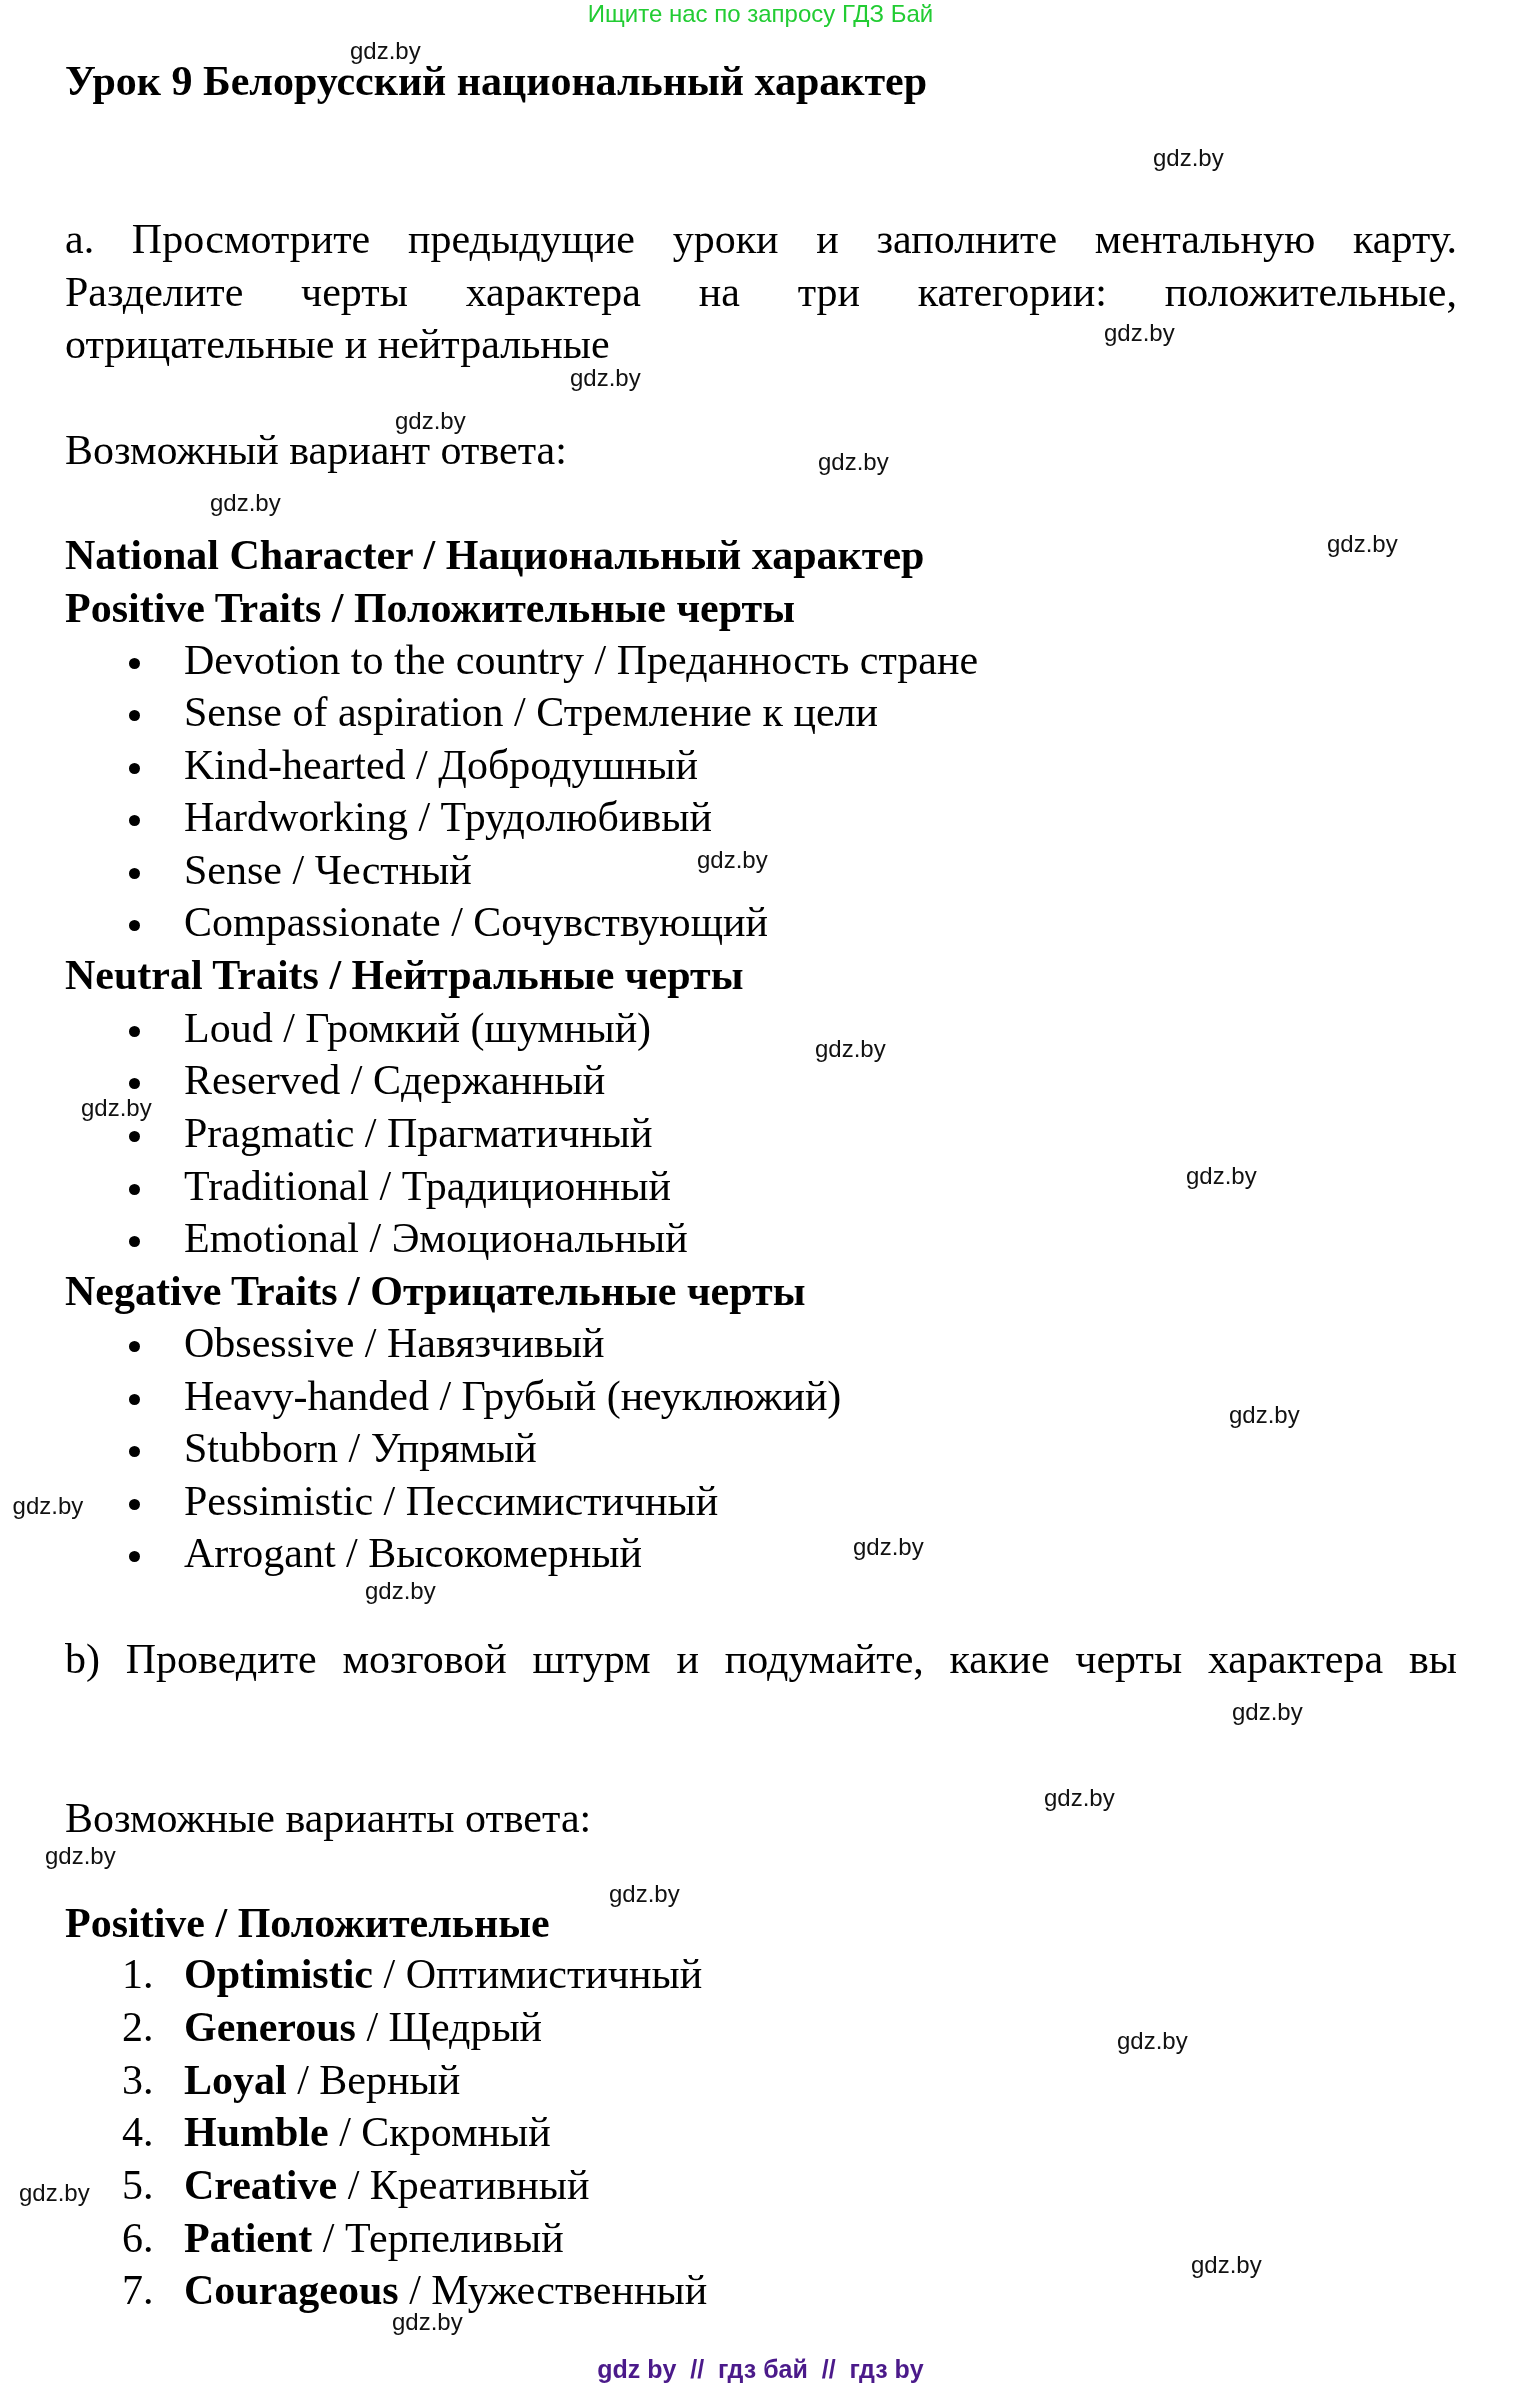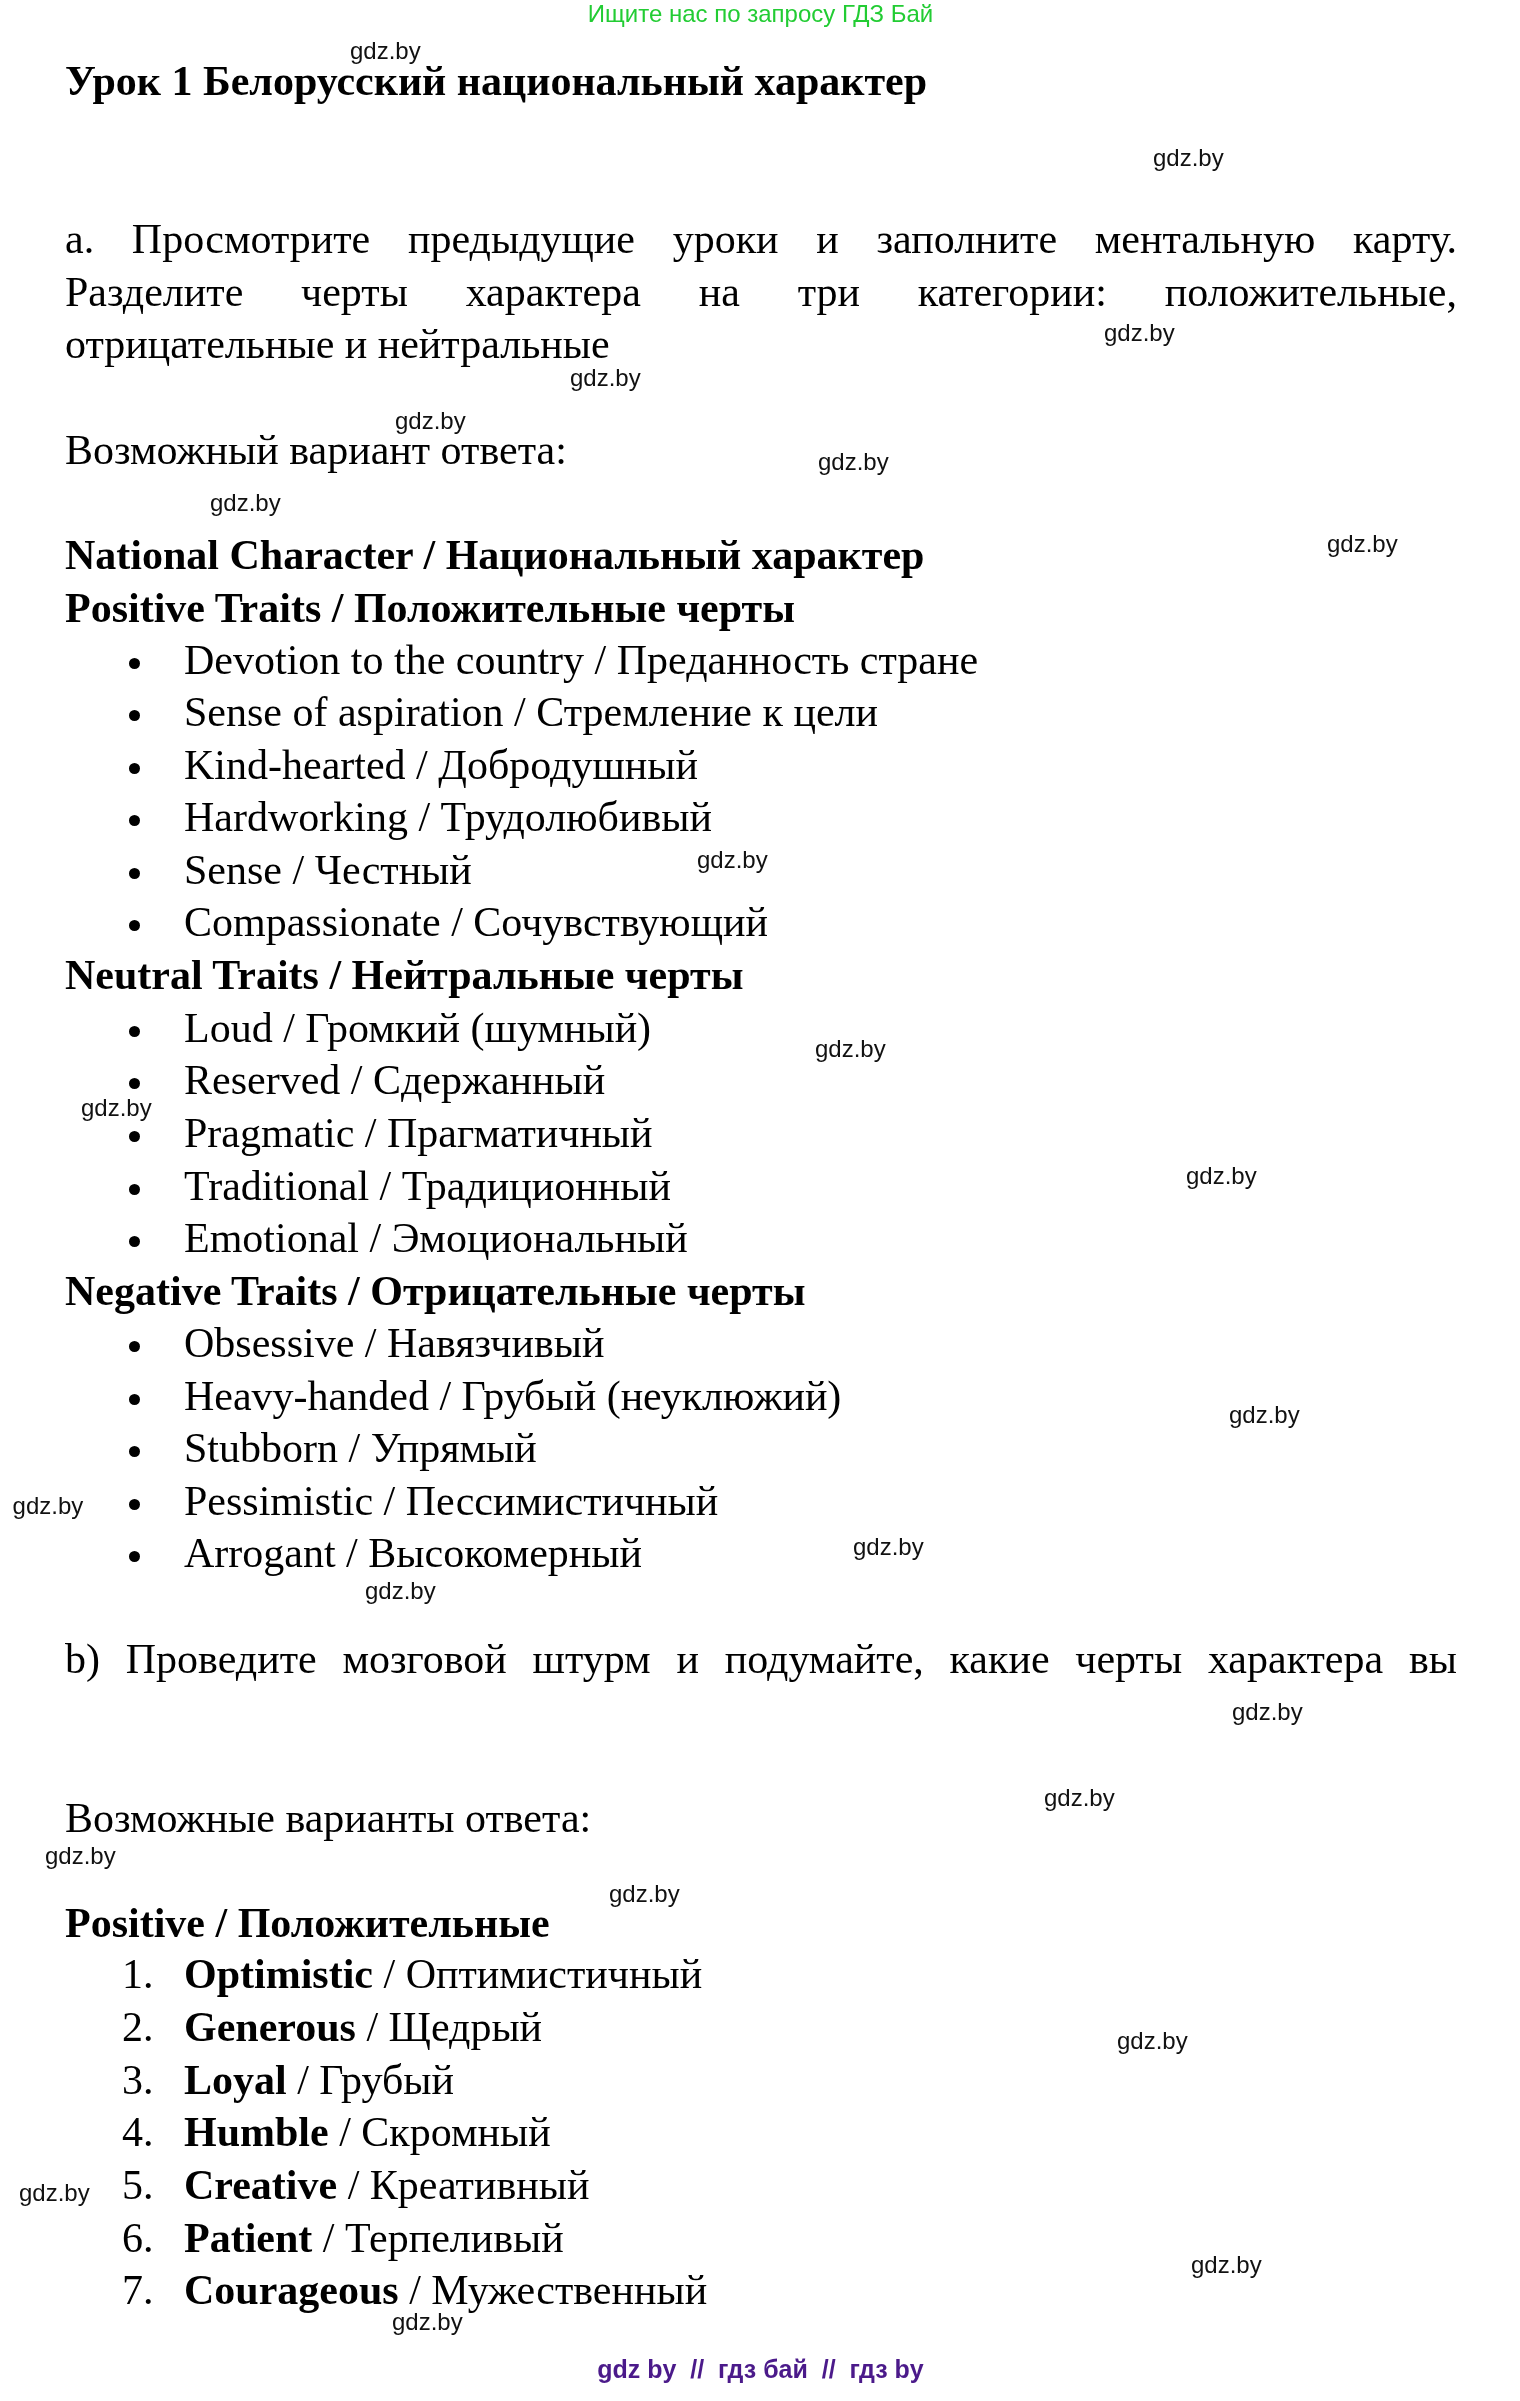--- a/index.html
+++ b/index.html
@@ -21,21 +21,21 @@
   .footer { position: absolute; left: 0; top: 2353px; width: 1521px; text-align: center;
     font-family: "Liberation Sans", sans-serif; font-size: 25px; line-height: 32px; color: #4b1a8a; }
 </style>
 </head>
 <body>
 
 <div class="page">
 
   <div class="banner">Ищите нас по запросу ГДЗ Бай</div>
 
-  <div class="line bold" style="top:55px">Урок 1 Белорусский национальный характер</div>
+  <div class="line bold" style="top:55px">Урок 9 Белорусский национальный характер</div>
 
   <div class="line just" style="top:213px">a. Просмотрите предыдущие уроки и заполните ментальную карту.</div>
   <div class="line" style="top:318px">отрицательные и нейтральные</div>
   <div class="line just" style="top:266px">Разделите черты характера на три категории: положительные,</div>
 
   <div class="line" style="top:424px">Возможный вариант ответа:</div>
 
   <div class="line bold" style="top:582px">Positive Traits / Положительные черты</div>
 
   <div class="line bold" style="top:529px">National Character / Национальный характер</div>
@@ -117,21 +117,21 @@
   <div class="item" style="top:1948px">
       <span class="mark">1.</span>
       <span class="txt"><b>Optimistic</b><span> / Оптимистичный</span></span>
     </div>
   <div class="item" style="top:2001px">
       <span class="mark">2.</span>
       <span class="txt"><b>Generous</b><span> / Щедрый</span></span>
     </div>
   <div class="item" style="top:2054px">
       <span class="mark">3.</span>
-      <span class="txt"><b>Loyal</b><span> / Грубый</span></span>
+      <span class="txt"><b>Loyal</b><span> / Верный</span></span>
     </div>
   <div class="item" style="top:2106px">
       <span class="mark">4.</span>
       <span class="txt"><b>Humble</b><span> / Скромный</span></span>
     </div>
   <div class="item" style="top:2159px">
       <span class="mark">5.</span>
       <span class="txt"><b>Creative</b><span> / Креативный</span></span>
     </div>
   <div class="item" style="top:2212px">

